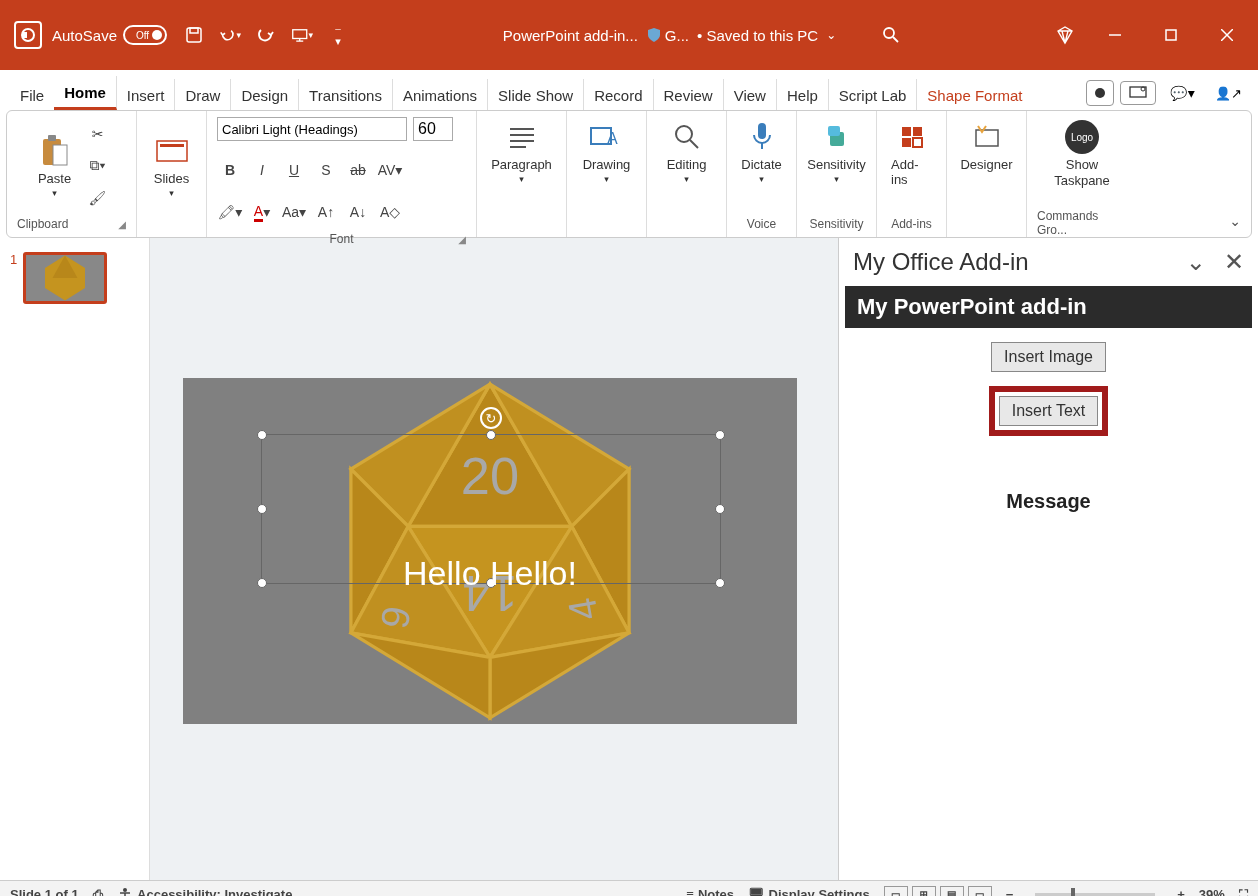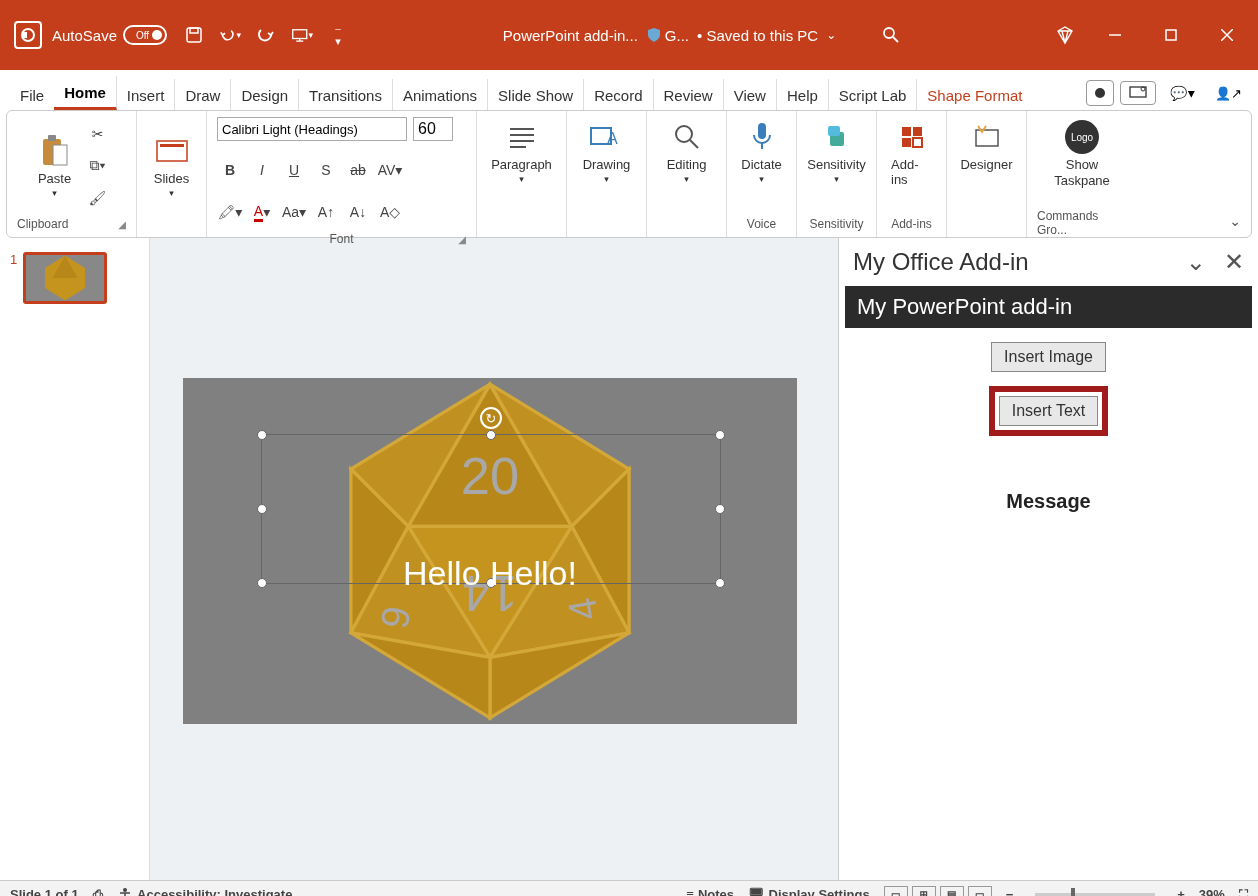--- a/index.html
+++ b/index.html
@@ -52,21 +52,21 @@
 .textbox{position:absolute; left:78px; top:56px; width:460px; height:150px; border:1px solid #666;}
 .slide-title{position:absolute; top:176px; left:0; right:0; text-align:center; font-size:34px; color:#fff; font-weight:300;}
 .slide-sub{position:absolute; top:218px; left:80px; right:80px; height:60px; border:1px dashed #bbb; text-align:center; color:#eee; font-size:14px; padding-top:4px;}
 .handle{width:10px; height:10px; background:#fff; border:1px solid #666; border-radius:50%; position:absolute;}
 .rot-handle{position:absolute; left:50%; top:-28px; transform:translateX(-50%); width:22px; height:22px; border:2px solid #fff; border-radius:50%; display:flex; align-items:center; justify-content:center; color:#fff;}
 
 
 .taskpane { width: 420px; background: #fff; border-left: 1px solid #ccc; display:flex; flex-direction:column;margin-left:8px; }
 .tp-header { display:flex; align-items:center; justify-content:space-between; padding: 10px 14px; font-size: 24px; color:#333; }
 .tp-header-ctrls{display:flex; gap:18px; color:#555;}
-.tp-title { background: #2b2b2b; color: #fff; padding: 8px 12px; font-size: 22px; font-weight:400; margin:0 6px;}
+.tp-title { background: #2b2b2b; color: #fff; padding: 8px 12px; font-size: 22px; font-weight:700; margin:0 6px;}
 .tp-body { padding: 14px; display:flex; flex-direction:column; align-items:center; gap:14px; }
 .tp-btn { border:1px solid #888; background:#e8e8e8; padding:5px 12px; font-size:16px; color:#333; }
 .tp-btn-highlight { border: 6px solid #a11b1b; padding: 4px; }
 .tp-msg{font-size:20px; font-weight:700; margin-top:40px; color:#222;}
 
 
 .statusbar { height: 28px; background: #f3f3f3; border-top: 1px solid #ccc; display: flex; align-items: center; padding: 0 10px; font-size: 13px; color:#444; gap:14px;font-weight:bold;}
 .statusbar .spacer{flex:1;}
 .viewbtns{display:flex; gap:4px;}
 .viewbtn{width:24px; height:18px; border:1px solid #999; display:flex; align-items:center; justify-content:center; font-size:10px;}

